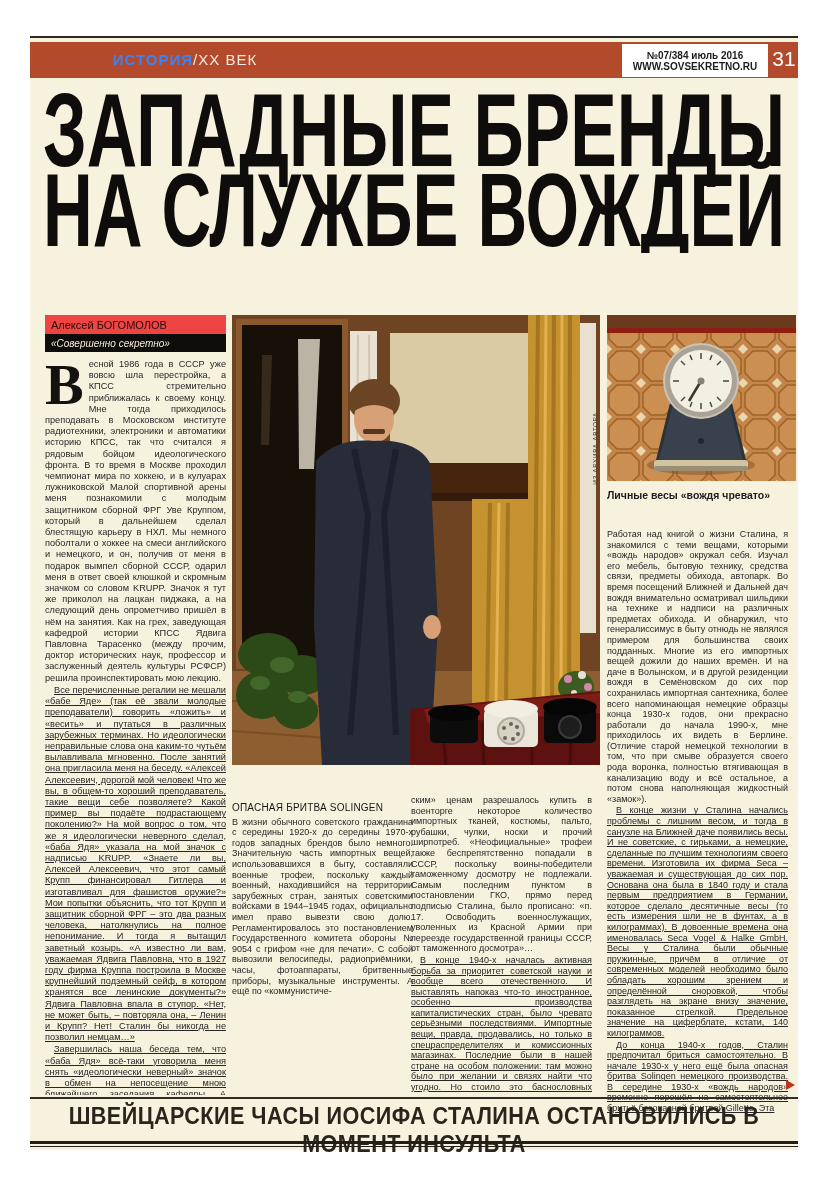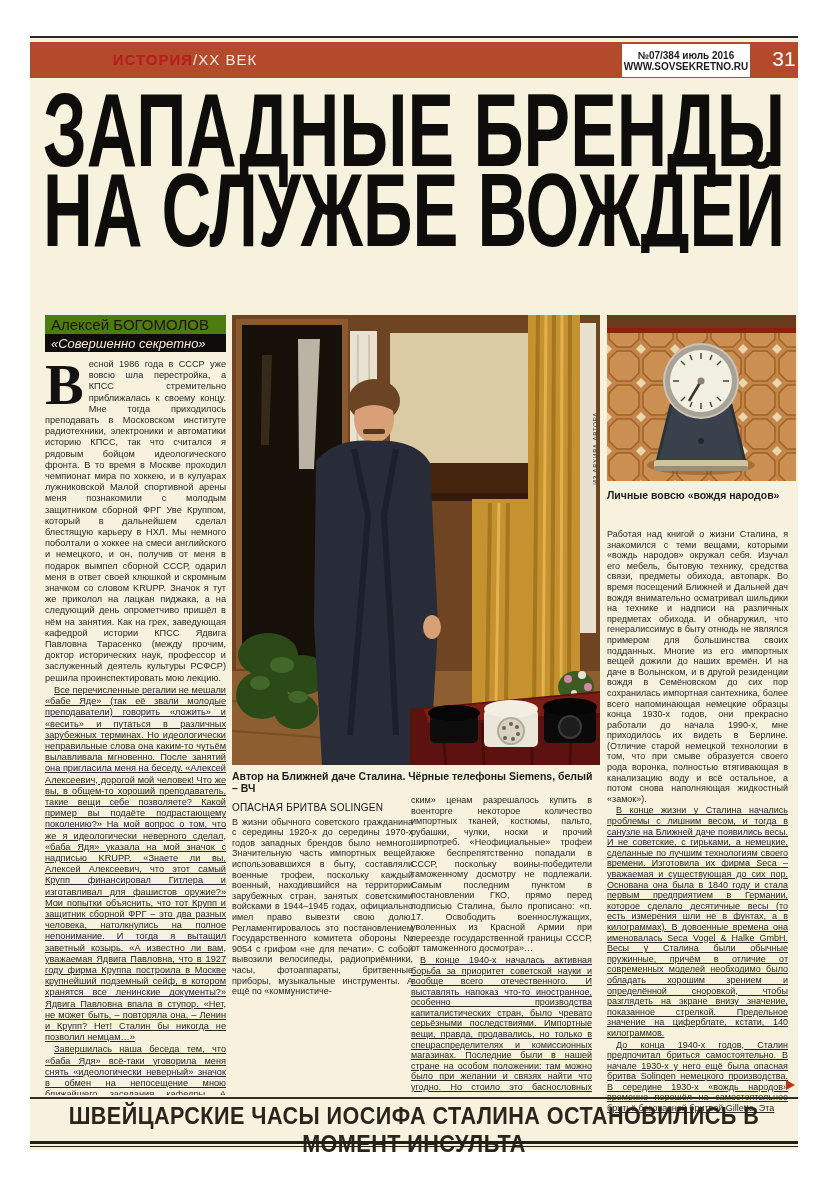--- a/index.html
+++ b/index.html
@@ -5,46 +5,46 @@
   html,body{margin:0;padding:0;background:#ffffff;}
   #page{position:relative;width:826px;height:1200px;background:#ffffff;overflow:hidden;
         font-family:"Liberation Sans",sans-serif;}
   .paper{position:absolute;left:30px;top:38px;width:768px;height:1112px;background:#f7f2de;}
   .topline{position:absolute;left:30px;top:36px;width:768px;height:2px;background:#2e2822;}
 
   
   .hbar{position:absolute;left:30px;top:42px;width:768px;height:36px;background:#b34a2b;}
   .section-title{position:absolute;left:60px;top:51px;width:250px;text-align:center;
       color:#f6e9de;font-size:15px;letter-spacing:1px;white-space:nowrap;}
-  .section-title b{color:#b91c1c;}
+  .section-title b{color:#3b82f6;}
   .logo{position:absolute;left:388px;top:48px;height:25px;display:flex;align-items:center;}
   .logo .box{background:#121212;color:#ffffff;font-weight:bold;font-size:14px;
       letter-spacing:.5px;padding:4px 8px;line-height:16px;transform:scaleX(.92);}
   .logo .emblem{width:26px;height:26px;border-radius:50%;background:#121212;border:2px solid #f7f2de;
       margin:0 -4px;z-index:2;position:relative;display:flex;align-items:center;justify-content:center;}
   .logo .emblem:before{content:"";width:14px;height:14px;border-radius:50%;border:2px solid #ffffff;display:block;}
   .logo .emblem:after{content:"";position:absolute;width:10px;height:2px;background:#ffffff;transform:rotate(-40deg);}
-  .issuebox{position:absolute;left:622px;top:44px;width:128px;height:33px;background:#ffffff;
+  .issuebox{position:absolute;left:622px;top:44px;width:146px;height:33px;background:#ffffff;
       display:flex;flex-direction:column;align-items:center;justify-content:center;}
   .issuebox .l1{font-size:10px;font-weight:bold;color:#1c1c1c;}
   .issuebox .l2{font-size:10px;font-weight:bold;color:#1c1c1c;}
   .pagenum{position:absolute;left:770px;top:47px;width:28px;text-align:center;
       color:#ffffff;font-weight:normal;font-size:21px;}
 
   
   .headline-svg{position:absolute;left:30px;top:88px;}
   .headline-svg text{font-family:"Liberation Sans",sans-serif;font-weight:bold;fill:#0e0d0b;}
   .subhead{position:absolute;left:30px;top:252px;width:768px;text-align:center;
       font-family:"Liberation Serif",serif;color:#7d2b1a;font-size:21px;line-height:26px;}
 
   
-  .byline-bar{position:absolute;left:45px;top:315px;width:181px;height:19px;background:#4d7c0f;
-      color:#241004;font-size:15px;display:flex;align-items:center;padding-left:6px;box-sizing:border-box;}
+  .byline-bar{position:absolute;left:45px;top:315px;width:181px;height:19px;background:#ef4444;
+      color:#241004;font-size:11px;display:flex;align-items:center;padding-left:6px;box-sizing:border-box;}
   .byline-src{position:absolute;left:45px;top:334px;width:181px;height:18px;background:#0e0d0b;
-      color:#f3ead8;font-size:13px;font-style:italic;display:flex;align-items:center;padding-left:6px;box-sizing:border-box;}
+      color:#f3ead8;font-size:10px;font-style:italic;display:flex;align-items:center;padding-left:6px;box-sizing:border-box;}
 
   
   .col{position:absolute;width:181px;overflow:hidden;color:#262626;font-size:9px;line-height:10.6px;
       text-align:justify;}
   .col p{margin:0;}
   .col p.ind{text-indent:9px;margin-top:1px;text-decoration:underline;}
   #col1{left:45px;top:359px;height:736px;font-size:9.2px;line-height:11.2px;}
   #col2{left:232px;top:795px;height:301px;}
   #col3{left:411px;top:795px;height:301px;}
   #col4{left:607px;top:529px;height:587px;}
@@ -181,21 +181,20 @@
         <circle cx="285" cy="412" r="2" fill="#6a6458"></circle>
       <circle cx="286" cy="419" r="2" fill="#6a6458"></circle>
         <circle cx="281" cy="424" r="2" fill="#6a6458"></circle>
       <circle cx="273" cy="423" r="2" fill="#6a6458"></circle>
         <circle cx="272" cy="413" r="2" fill="#6a6458"></circle>
       <rect x="312" y="392" width="52" height="36" rx="5" fill="#0a0a0a"></rect>
       <ellipse cx="338" cy="392" rx="27" ry="9" fill="#050505"></ellipse>
       <circle cx="338" cy="412" r="11" fill="#1d1d1d" stroke="#3a3a3a" stroke-width="2"></circle>
     </g>
   </svg>
-  <div class="caption" style="left:232px;top:770px;width:368px;">Автор на Ближней даче Сталина. Чёрные телефоны Siemens, белый – ВЧ</div>
   <div class="credit">ИЗ АРХИВА АВТОРА</div>
 
   <svg class="photo" style="left:607px;top:315px;" width="189" height="166" viewBox="0 0 189 166">
     <defs>
       <pattern id="tiles" width="34" height="34" patternUnits="userSpaceOnUse">
         <rect width="34" height="34" fill="#c5854a"></rect>
         <polygon points="10,2 24,2 32,10 32,24 24,32 10,32 2,24 2,10" fill="#cc8f52" stroke="#9c6226" stroke-width="1.5"></polygon>
         <polygon points="0,-5 5,0 0,5 -5,0" fill="#ead6ac"></polygon>
         <polygon points="34,-5 39,0 34,5 29,0" fill="#ead6ac"></polygon>
         <polygon points="0,29 5,34 0,39 -5,34" fill="#ead6ac"></polygon>
@@ -223,21 +222,21 @@
         <line x1="114" y1="86" x2="110" y2="82"></line>
       <line x1="83" y1="40" x2="85" y2="45"></line>
         <line x1="105" y1="40" x2="103" y2="45"></line>
       <line x1="83" y1="92" x2="85" y2="87"></line>
         <line x1="105" y1="92" x2="103" y2="87"></line>
     </g>
     <line x1="94" y1="66" x2="82" y2="86" stroke="#3a342c" stroke-width="2.5"></line>
     <circle cx="94" cy="66" r="3.5" fill="#8a8272"></circle>
     <circle cx="94" cy="126" r="3" fill="#20262c"></circle>
   </svg>
-  <div class="caption" style="left:607px;top:489px;width:189px;">Личные вовсю «вождя народов»</div>
+  <div class="caption" style="left:607px;top:489px;width:189px;">Личные весы «вождя чревато»</div>
 
   <div class="col" id="col1">
     <p><span class="dropcap">В</span><span>есной 1986 года в СССР уже вовсю шла перестройка, а КПСС стремительно приближалась к своему концу. Мне тогда приходилось преподавать в Московском институте радиотехники, электроники и автоматики историю КПСС, так что считался я рядовым бойцом идеологического фронта. В то время в Москве проходил чемпионат мира по хоккею, и в кулуарах лужниковской Малой спортивной арены меня познакомили с молодым защитником сборной ФРГ Уве Круппом, который в дальнейшем сделал блестящую карьеру в НХЛ. Мы немного поболтали о хоккее на смеси английского и немецкого, и он, получив от меня в подарок вымпел сборной СССР, одарил меня в ответ своей клюшкой и скромным значком со словом KRUPP. Значок я тут же приколол на лацкан пиджака, а на следующий день опрометчиво пришёл в нём на занятия. Как на грех, заведующая кафедрой истории КПСС Ядвига Павловна Тарасенко (между прочим, доктор исторических наук, профессор и заслуженный деятель культуры РСФСР) решила проинспектировать мою лекцию.</span></p>
     <p class="ind">Все перечисленные регалии не мешали «бабе Яде» (так её звали молодые преподаватели) говорить «ложить» и «весить» и путаться в различных зарубежных терминах. Но идеологически неправильные слова она каким-то чутьём вылавливала мгновенно. После занятий она пригласила меня на беседу. «Алексей Алексеевич, дорогой мой человек! Что же вы, в общем-то хороший преподаватель, такие вещи себе позволяете? Какой пример вы подаёте подрастающему поколению?» На мой вопрос о том, что же я идеологически неверного сделал, «баба Ядя» указала на мой значок с надписью KRUPP. «Знаете ли вы, Алексей Алексеевич, что этот самый Крупп финансировал Гитлера и изготавливал для фашистов оружие?» Мои попытки объяснить, что тот Крупп и защитник сборной ФРГ – это два разных человека, натолкнулись на полное непонимание. И тогда я вытащил заветный козырь. «А известно ли вам, уважаемая Ядвига Павловна, что в 1927 году фирма Круппа построила в Москве крупнейший подземный сейф, в котором хранятся все ленинские документы?» Ядвига Павловна впала в ступор. «Нет, не может быть, – повторяла она, – Ленин и Крупп? Нет! Сталин бы никогда не позволил немцам…»</p>
     <p class="ind">Завершилась наша беседа тем, что «баба Ядя» всё-таки уговорила меня снять «идеологически неверный» значок в обмен на непосещение мною ближайшего заседания кафедры. А вопрос о том, «мог Сталин или нет», с тех са-</p>
   </div>
 
   <div class="col" id="col2">
     <div class="colhead">ОПАСНАЯ БРИТВА SOLINGEN</div>
     <p>В жизни обычного советского гражданина с середины 1920-х до середины 1970-х годов западных брендов было немного. Значительную часть импортных вещей, использовавшихся в быту, составляли военные трофеи, поскольку каждый военный, находившийся на территории зарубежных стран, занятых советскими войсками в 1944–1945 годах, официально имел право вывезти свою долю. Регламентировалось это постановлением Государственного комитета обороны № 9054 с грифом «не для печати». С собой вывозили велосипеды, радиоприёмники, часы, фотоаппараты, бритвенные приборы, музыкальные инструменты. А ещё по «коммунистиче-</p>

